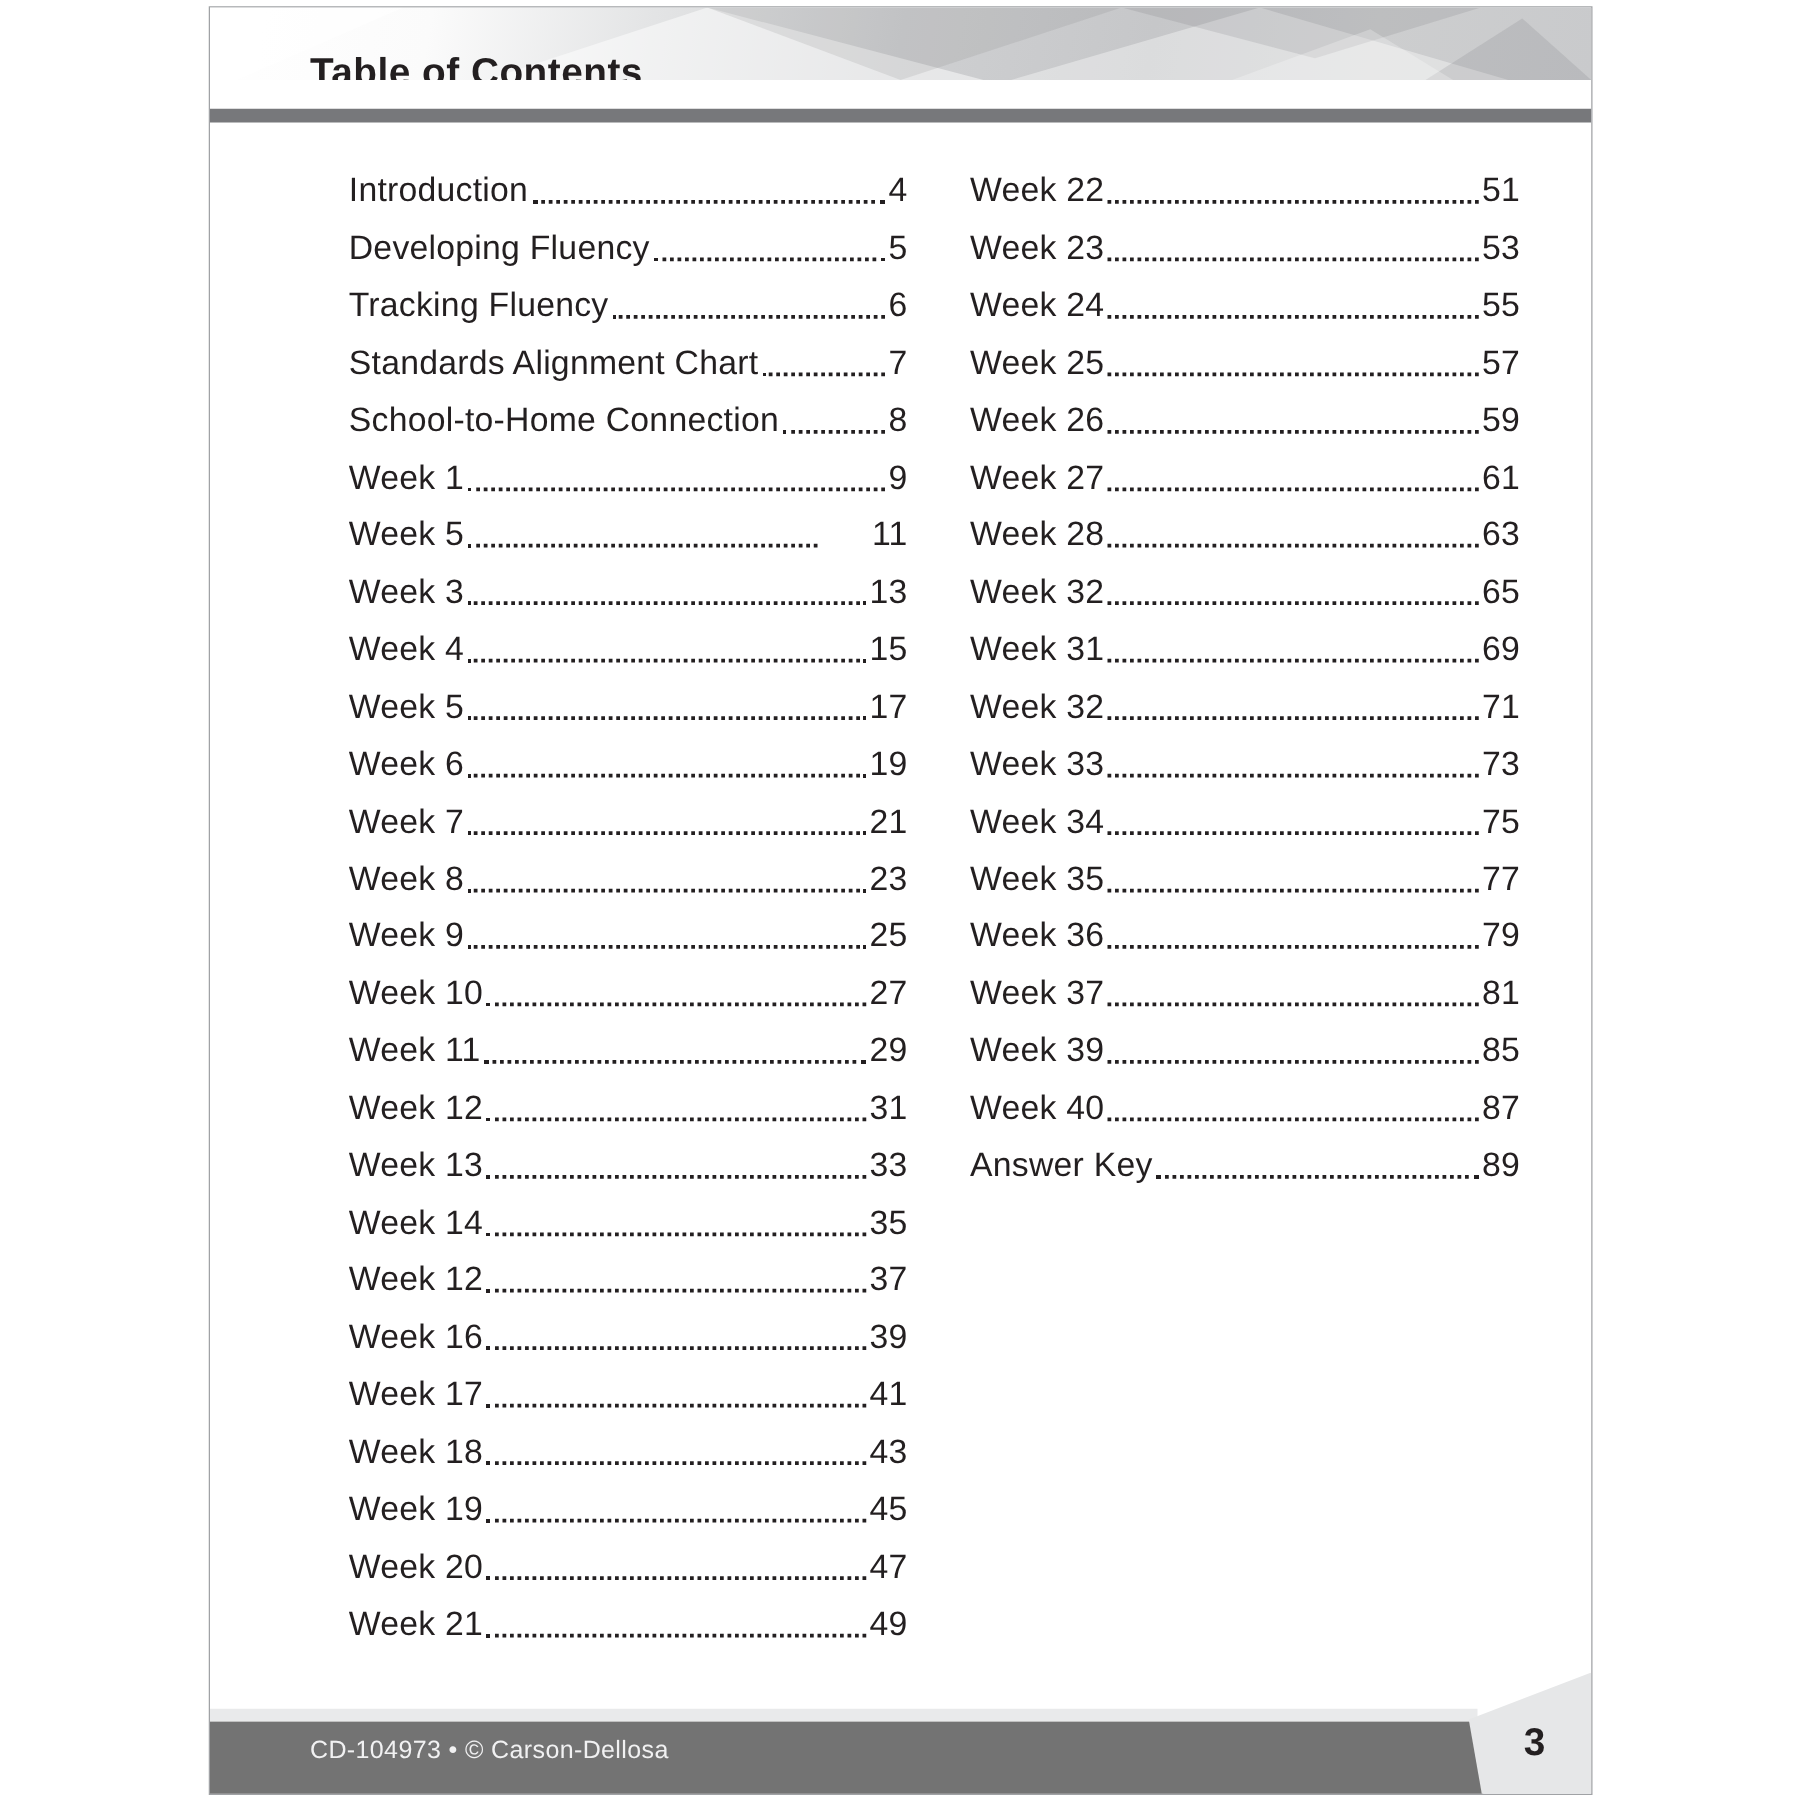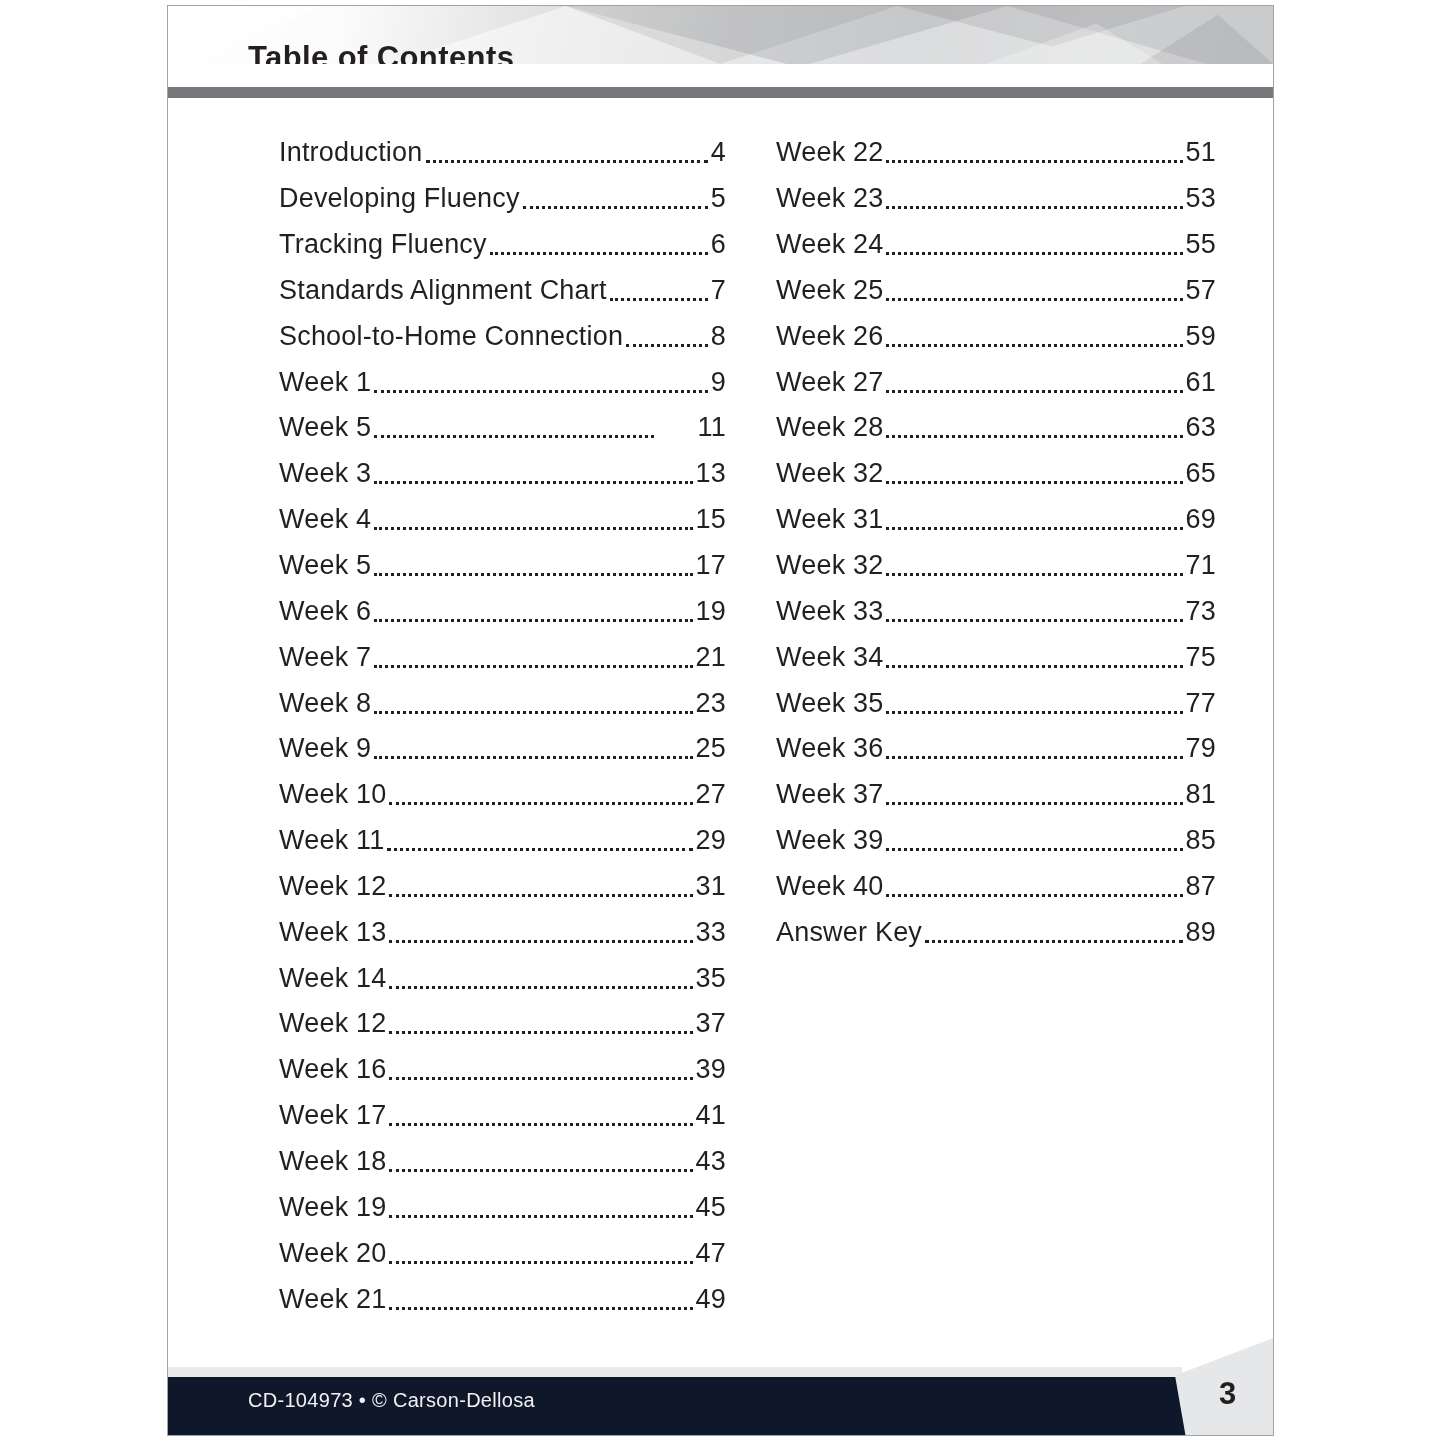--- a/index.html
+++ b/index.html
@@ -90,21 +90,21 @@
   .footer-lightstrip {
     position: absolute;
     left: 0; top: 1361px;
     width: 1014px; height: 10px;
     background: #e9eaeb;
   }
   .footer-bar {
     position: absolute;
     left: 0; top: 1371px;
     width: 1019px; height: 60px;
-    background: #0f172a;
+    background: #737373;
     clip-path: polygon(0 0, 99.1% 0, 100% 100%, 0 100%);
   }
   .footer-imprint {
     position: absolute;
     left: 80px; top: 12px;
     font-size: 20px;
     letter-spacing: 0.3px;
     color: #f1f1f2;
   }
   .corner-wedge {

